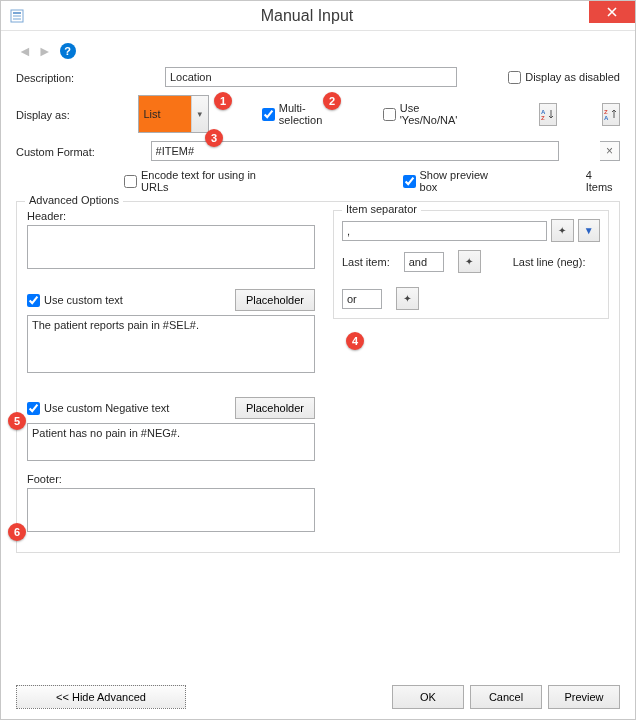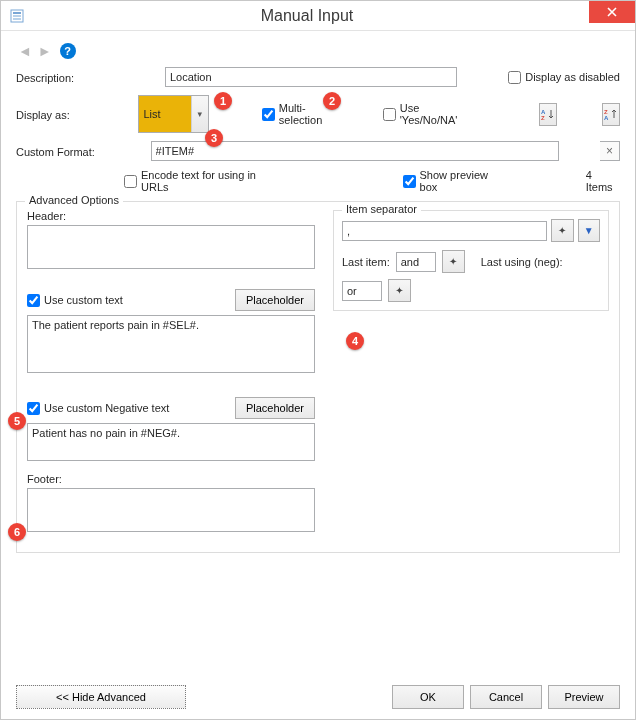--- a/index.html
+++ b/index.html
@@ -65,21 +65,21 @@
   }
   textarea { resize: none; line-height: 14px; }
   .desc-input { flex: 1; height: 20px; }
   .chk { display: inline-flex; align-items: center; gap: 4px; }
   .chk input { width: 13px; height: 13px; margin: 0; }
   .select {
     width: 90px; height: 21px;
     border: 1px solid #abadb0;
     display: flex; align-items: center;
     padding: 18px 4px;
-    background: #eab308;
+    background: #f97316;
     position: relative;
   }
   .select .dd {
     position: absolute; right: 0; top: 0; bottom: 0;
     width: 17px; border-left: 1px solid #d0d0d0;
     background: linear-gradient(#f7f7f7,#e7e7e7);
     display: flex; align-items: center; justify-content: center;
     color: #5b5b5b; font-size: 9px;
   }
   .smallbtn {
@@ -294,26 +294,26 @@
       </div>
 
       <div class="adv-right">
         <div class="sep-group">
           <div class="legend2">Item separator</div>
           <div style="display:flex;align-items:center;gap:4px;margin-bottom:8px">
             <input type="text" class="sep-input" value="," style="">
             <span class="smallbtn">✦</span>
             <span class="smallbtn" style="color:#2a63c4">▼</span>
           </div>
-          <div style="display:flex;align-items:center;gap:6px;flex-wrap:wrap">
+          <div style="display:flex;align-items:center;gap:14px;flex-wrap:wrap">
             <span>Last item:</span>
             <input type="text" class="tiny" value="and" style="">
             <span class="smallbtn">✦</span>
             <span style="width:4px"></span>
-            <span>Last using (neg):</span>
+            <span>Last line (neg):</span>
             <input type="text" class="tiny" value="or" style="">
             <span class="smallbtn">✦</span>
           </div>
         </div>
 
       </div>
     </div>
   </div>
 </div>
 

